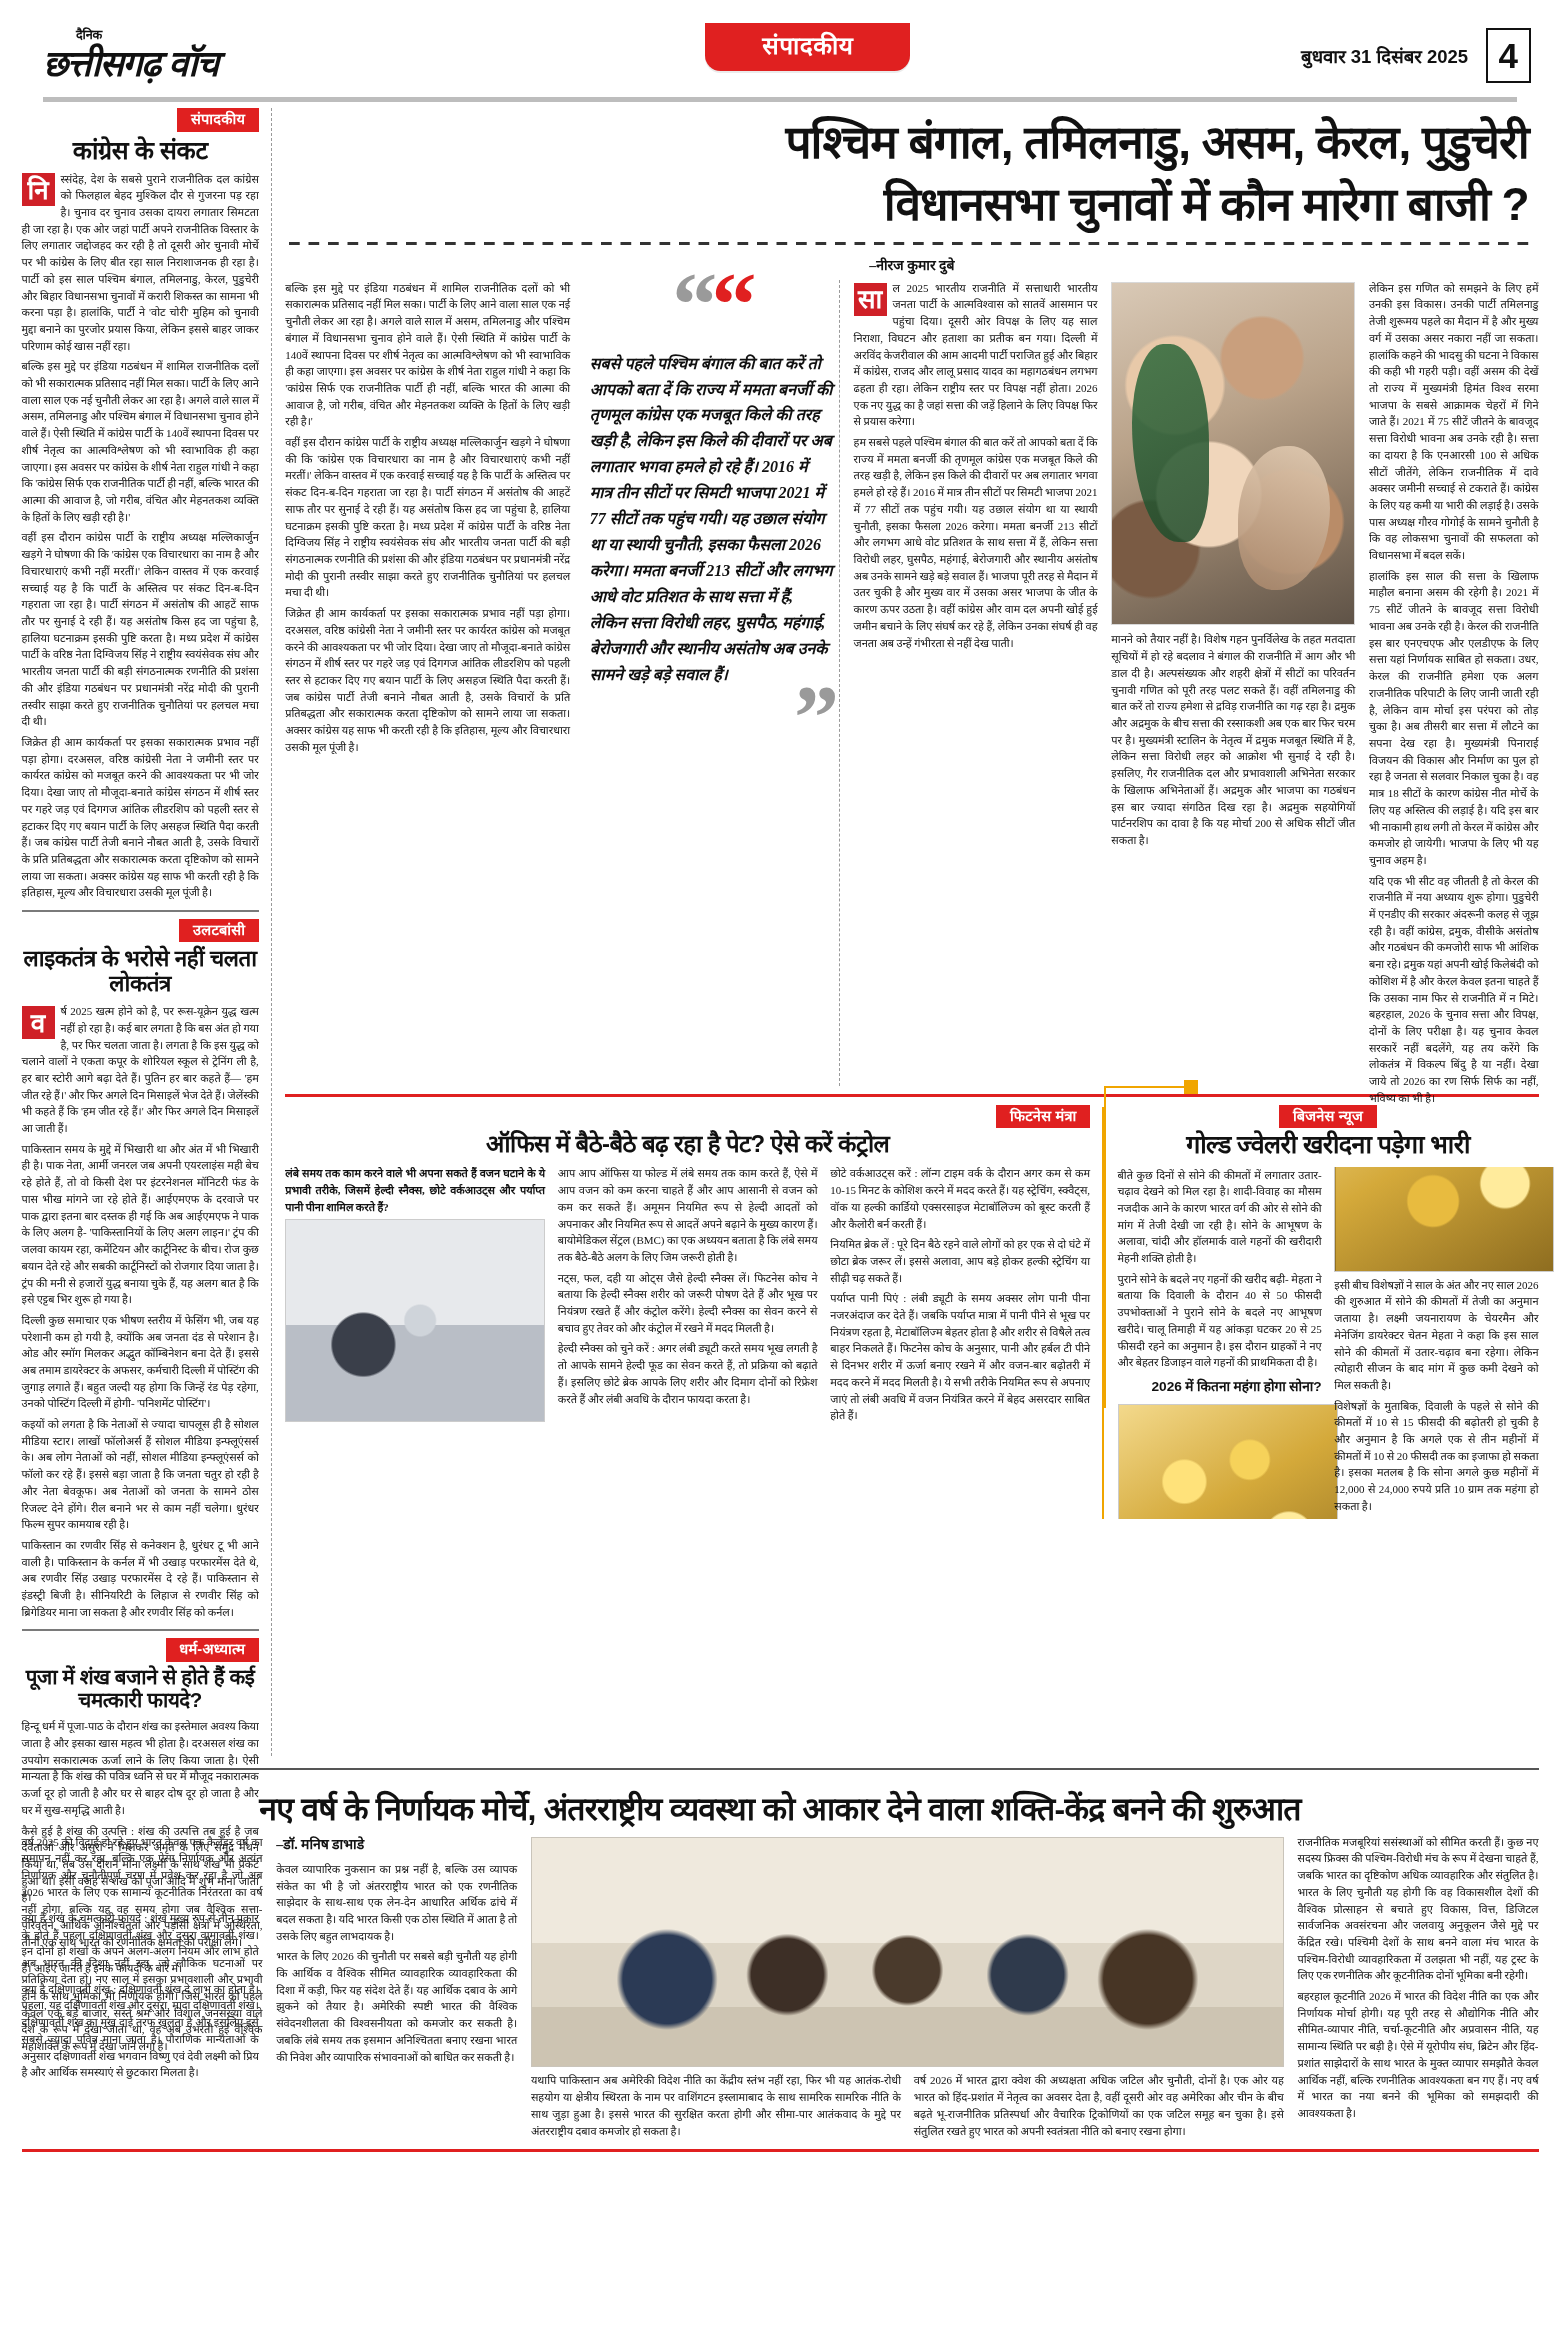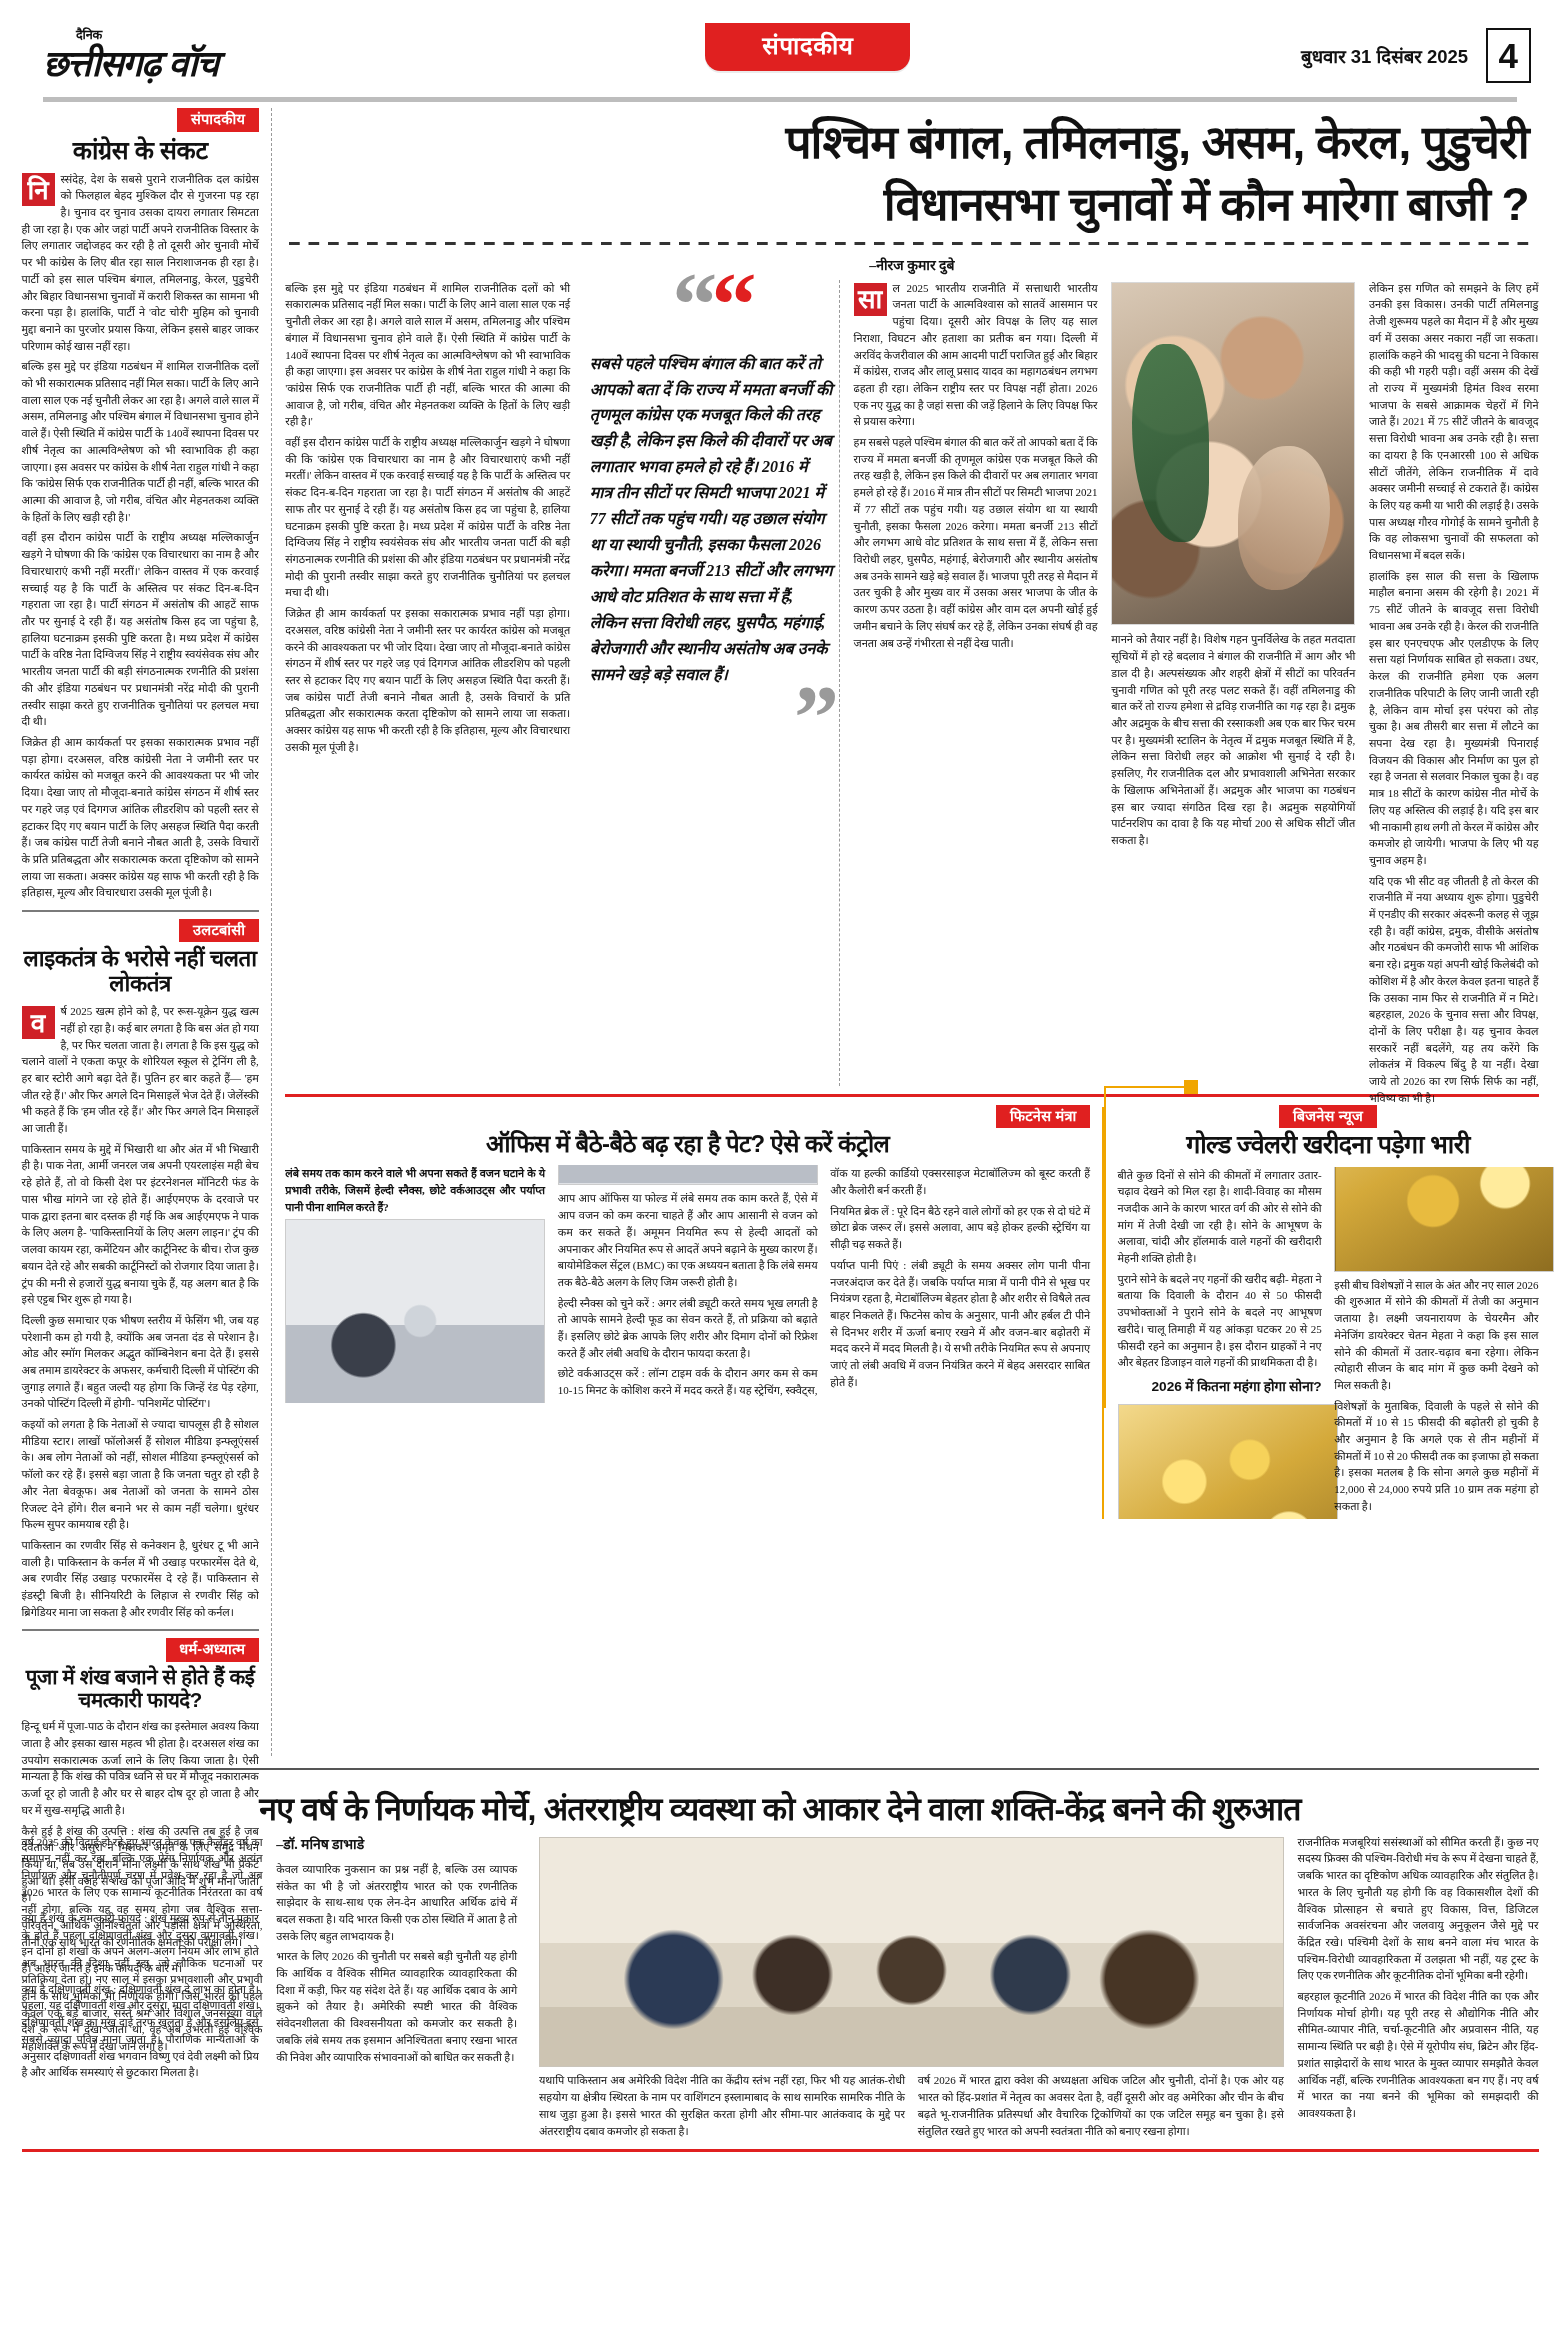--- a/index.html
+++ b/index.html
@@ -138,21 +138,21 @@
   .biz-sub { font-family:"Liberation Sans", sans-serif; font-weight:bold; font-size:13.7px; text-align:right; margin:5.9px 0 3.9px 0; }
 
   
   .bottom { margin-top:11.7px; border-top:2px solid #555; padding-top:21px; }
   .bottom-head {
     font-family:"Liberation Sans", sans-serif; font-weight:bold; font-size:32px;
     text-align:center; letter-spacing:-0.8px; line-height:1.15; margin-bottom:5.9px;
   }
   .bottom-grid { display:flex; gap:13.7px; margin-top:3.9px; }
   .b-col { width:241px; }
-  .b-col.wide { flex:1;margin-left:8px; }
+  .b-col.wide { flex:1; }
   .bot-photo {
     width:100%; height:230px; margin:2.9px 0 5.9px 0; border:1px solid #c9c4ba;
     background:
       radial-gradient(circle at 18% 62%, #2b3a55 0 7%, transparent 8%),
       radial-gradient(circle at 34% 60%, #3d2f26 0 7%, transparent 8%),
       radial-gradient(circle at 50% 58%, #4a3a2c 0 8%, transparent 9%),
       radial-gradient(circle at 66% 60%, #2f3a4c 0 7%, transparent 8%),
       radial-gradient(circle at 82% 62%, #473525 0 7%, transparent 8%),
       linear-gradient(180deg,#efe9dd 0 46%, #ded6c6 46% 74%, #cdc4b2 74% 100%);
   }
@@ -272,20 +272,21 @@
 
         <div class="band-left">
           <div style="text-align:right">
             <span class="sec-tag">फिटनेस मंत्रा</span>
           </div>
           <div class="band-head">ऑफिस में बैठे-बैठे बढ़ रहा है पेट? ऐसे करें कंट्रोल</div>
           <div class="body-txt cols3">
             <p class="lead">लंबे समय तक काम करने वाले भी अपना सकते हैं वजन घटाने के ये प्रभावी तरीके, जिसमें हेल्दी स्नैक्स, छोटे वर्कआउट्स और पर्याप्त पानी पीना शामिल करते हैं?</p>
             <div class="fit-photo"></div>
             <p>आप आप ऑफिस या फोल्ड में लंबे समय तक काम करते हैं, ऐसे में आप वजन को कम करना चाहते हैं और आप आसानी से वजन को कम कर सकते हैं। अमूमन नियमित रूप से हेल्दी आदतों को अपनाकर और नियमित रूप से आदतें अपने बढ़ाने के मुख्य कारण हैं। बायोमेडिकल सेंट्रल (BMC) का एक अध्ययन बताता है कि लंबे समय तक बैठे-बैठे अलग के लिए जिम जरूरी होती है।</p>
+            <p>नट्स, फल, दही या ओट्स जैसे हेल्दी स्नैक्स लें। फिटनेस कोच ने बताया कि हेल्दी स्नैक्स शरीर को जरूरी पोषण देते हैं और भूख पर नियंत्रण रखते हैं और कंट्रोल करेंगे। हेल्दी स्नैक्स का सेवन करने से बचाव हुए तेवर को और कंट्रोल में रखने में मदद मिलती है।</p>
             <p>हेल्दी स्नैक्स को चुने करें : अगर लंबी ड्यूटी करते समय भूख लगती है तो आपके सामने हेल्दी फूड का सेवन करते हैं, तो प्रक्रिया को बढ़ाते हैं। इसलिए छोटे ब्रेक आपके लिए शरीर और दिमाग दोनों को रिफ्रेश करते हैं और लंबी अवधि के दौरान फायदा करता है।</p>
             <p>छोटे वर्कआउट्स करें : लॉन्ग टाइम वर्क के दौरान अगर कम से कम 10-15 मिनट के कोशिश करने में मदद करते हैं। यह स्ट्रेचिंग, स्क्वैट्स, वॉक या हल्की कार्डियो एक्सरसाइज मेटाबॉलिज्म को बूस्ट करती हैं और कैलोरी बर्न करती हैं।</p>
             <p>नियमित ब्रेक लें : पूरे दिन बैठे रहने वाले लोगों को हर एक से दो घंटे में छोटा ब्रेक जरूर लें। इससे अलावा, आप बड़े होकर हल्की स्ट्रेचिंग या सीढ़ी चढ़ सकते हैं।</p>
             <p>पर्याप्त पानी पिएं : लंबी ड्यूटी के समय अक्सर लोग पानी पीना नजरअंदाज कर देते हैं। जबकि पर्याप्त मात्रा में पानी पीने से भूख पर नियंत्रण रहता है, मेटाबॉलिज्म बेहतर होता है और शरीर से विषैले तत्व बाहर निकलते हैं। फिटनेस कोच के अनुसार, पानी और हर्बल टी पीने से दिनभर शरीर में ऊर्जा बनाए रखने में और वजन-बार बढ़ोतरी में मदद करने में मदद मिलती है। ये सभी तरीके नियमित रूप से अपनाए जाएं तो लंबी अवधि में वजन नियंत्रित करने में बेहद असरदार साबित होते हैं।</p>
           </div>
         </div>
 
         <div class="band-right orange-bracket">
           <div class="ob-line"></div>
           <div class="ob-top"></div>

